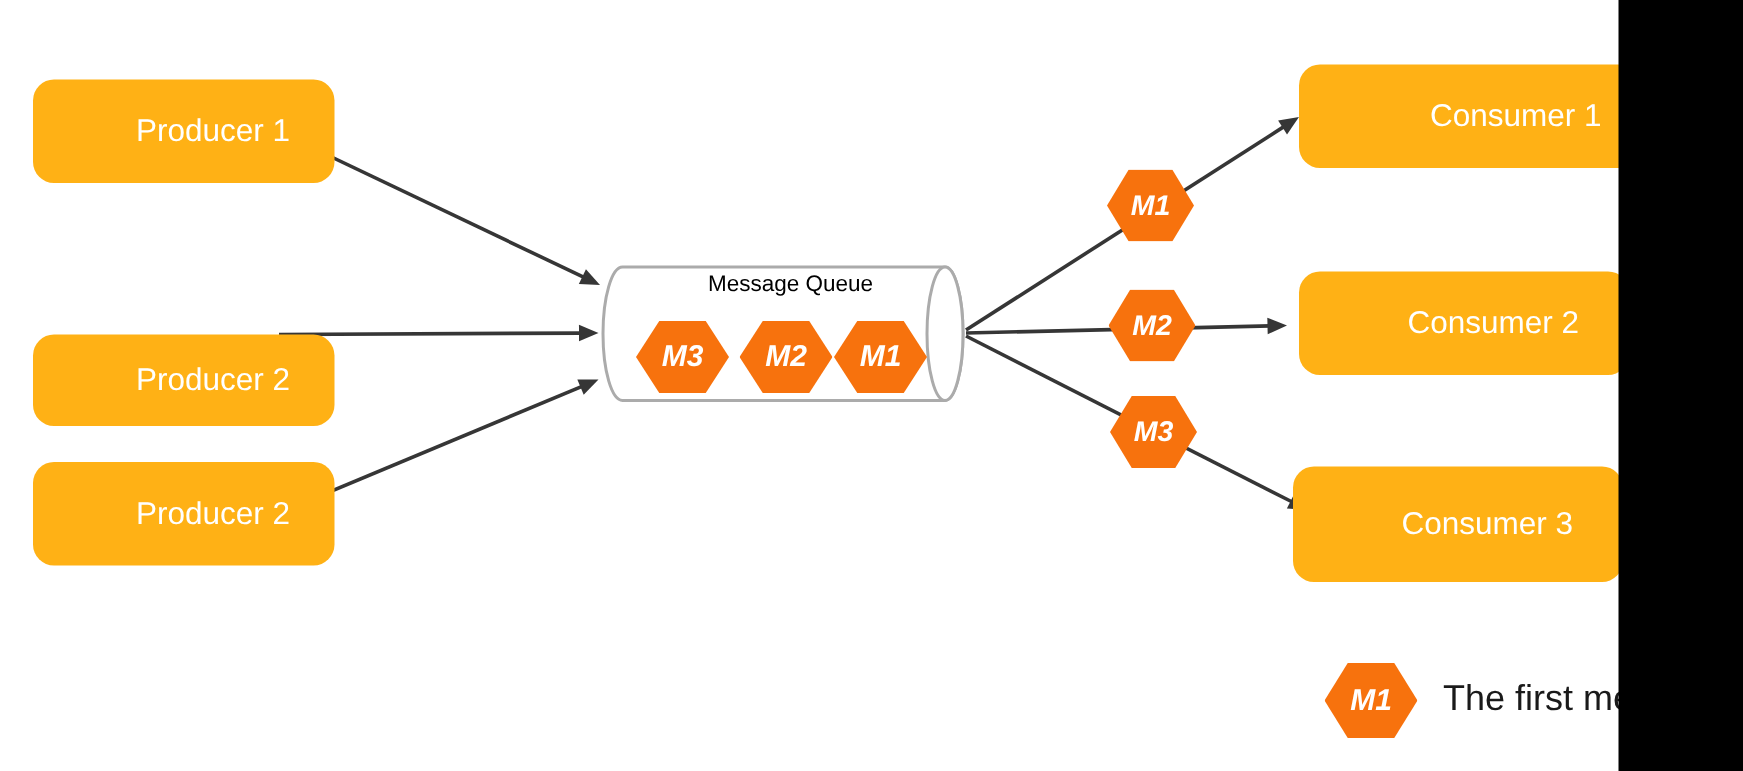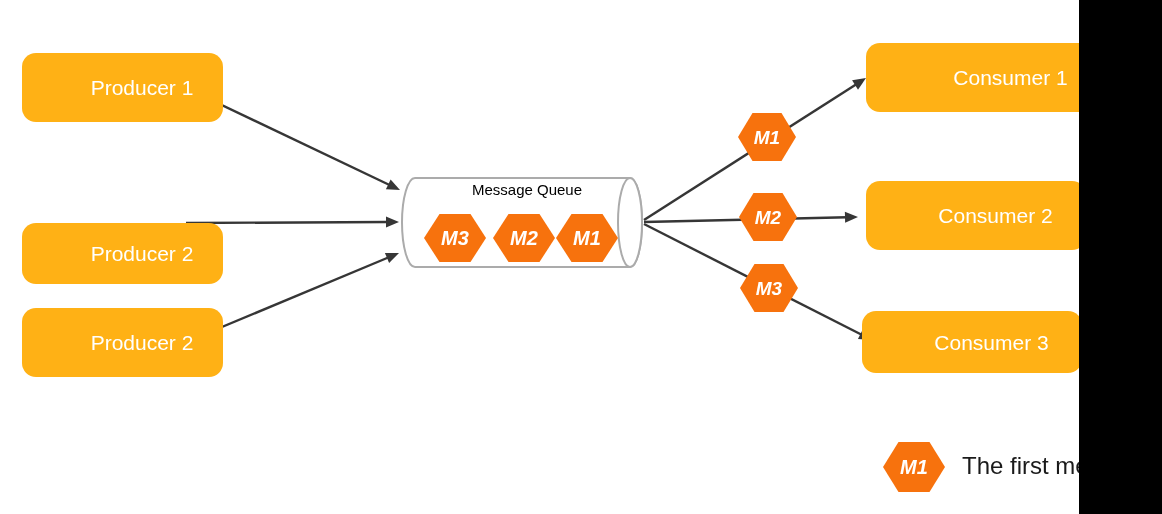--- a/index.html
+++ b/index.html
@@ -106,21 +106,21 @@
   <div class="node" style="left:22px; top:308px; width:162px; height:69px;">
     <span>Producer 2</span>
   </div>
 
   <div class="node" style="left:866px; top:43px;  width:211px; height:69px;">
     <span>Consumer 1</span>
   </div>
   <div class="node" style="left:866px; top:181px; width:181px; height:69px;">
     <span>Consumer 2</span>
   </div>
-  <div class="node" style="left:862px; top:311px; width:181px; height:62px;">
+  <div class="node" style="left:862px; top:311px; width:181px; height:77px;">
     <span>Consumer 3</span>
   </div>
 
   <div class="queue-title">Message Queue</div>
 
   <div class="hex queue-msg" style="left:424px;">
     <span>M3</span>
   </div>
   <div class="hex queue-msg" style="left:493px;">
     <span>M2</span>

